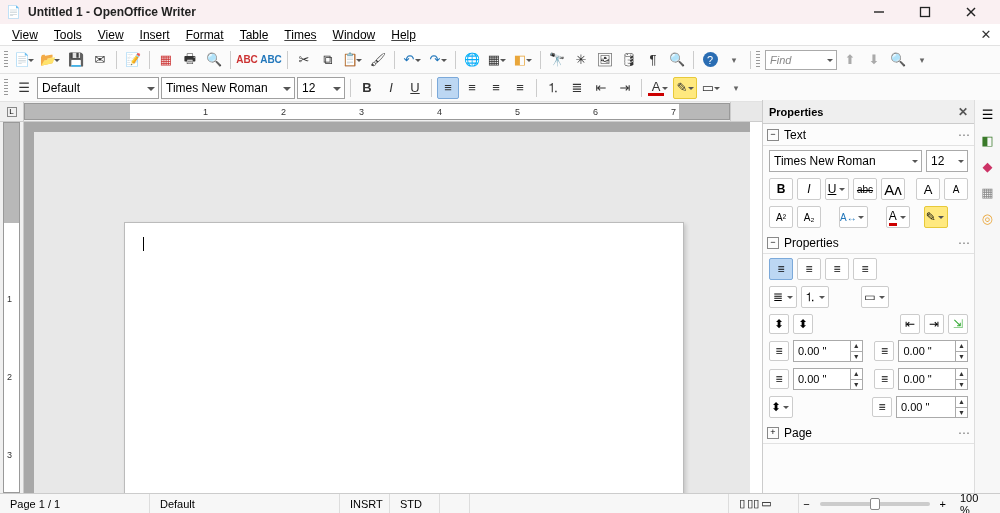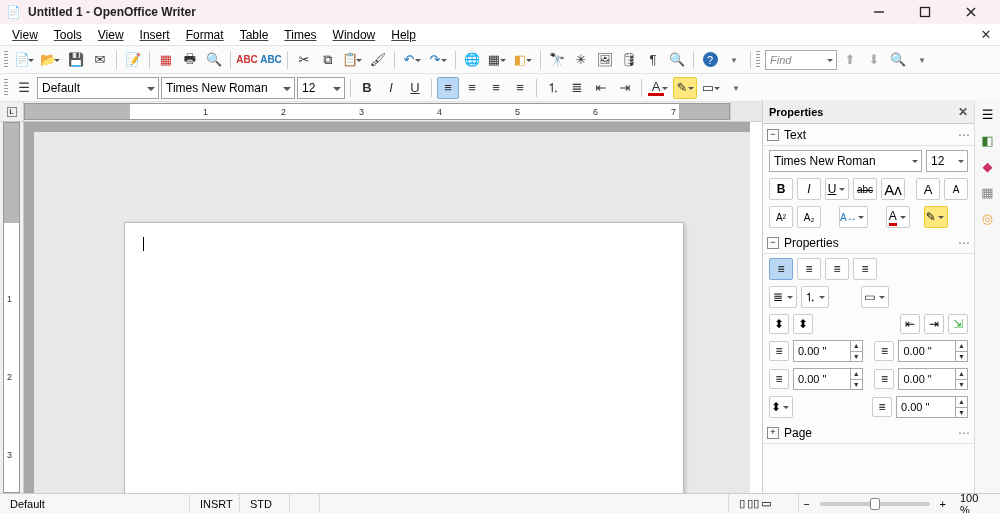--- a/index.html
+++ b/index.html
@@ -641,20 +641,23 @@
 
 <div class="sidedock">
   <div class="dbtn">☰</div>
   <div class="dbtn" style="color:#3a7a2a">◧</div>
   <div class="dbtn" style="color:#c36">◆</div>
   <div class="dbtn" style="color:#888">▦</div>
   <div class="dbtn" style="color:#e9a63a">◎</div>
 </div>
 
 <div class="statusbar">
+  <div class="cell" style="width:150px">
+      <span>Page 1 / 1</span>
+    </div>
   <div class="cell" style="width:190px">
       <span>Default</span>
     </div>
   <div class="cell" style="width:50px">
       <span>INSRT</span>
     </div>
   <div class="cell" style="width:50px">
       <span>STD</span>
     </div>
   <div class="cell" style="width:30px"></div>

